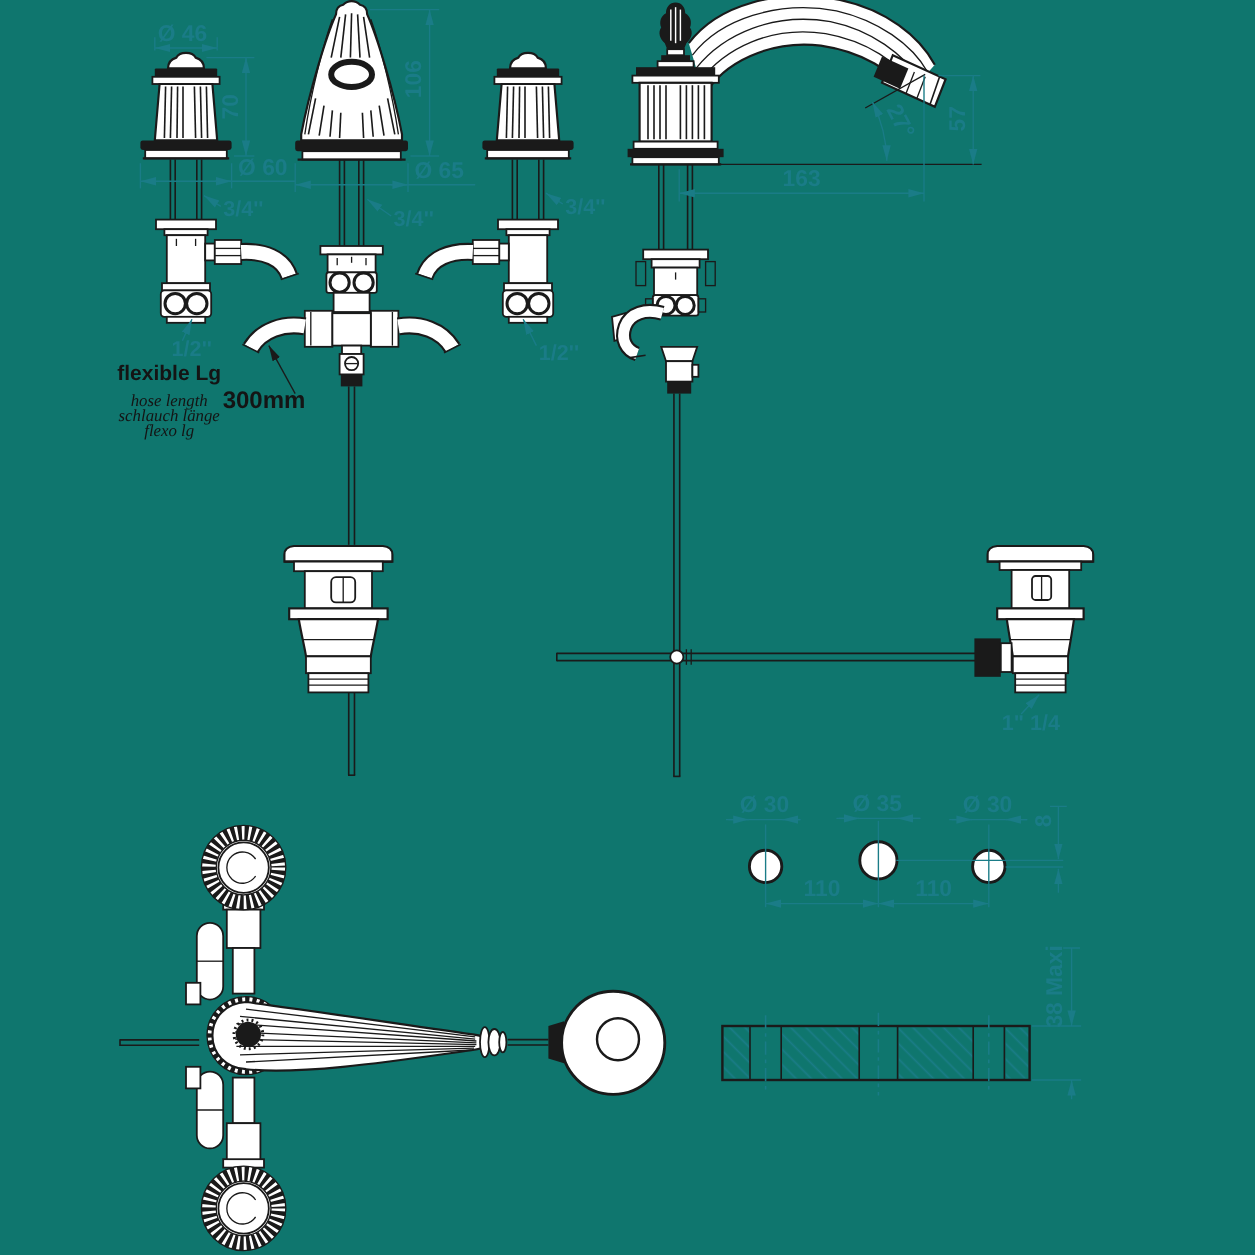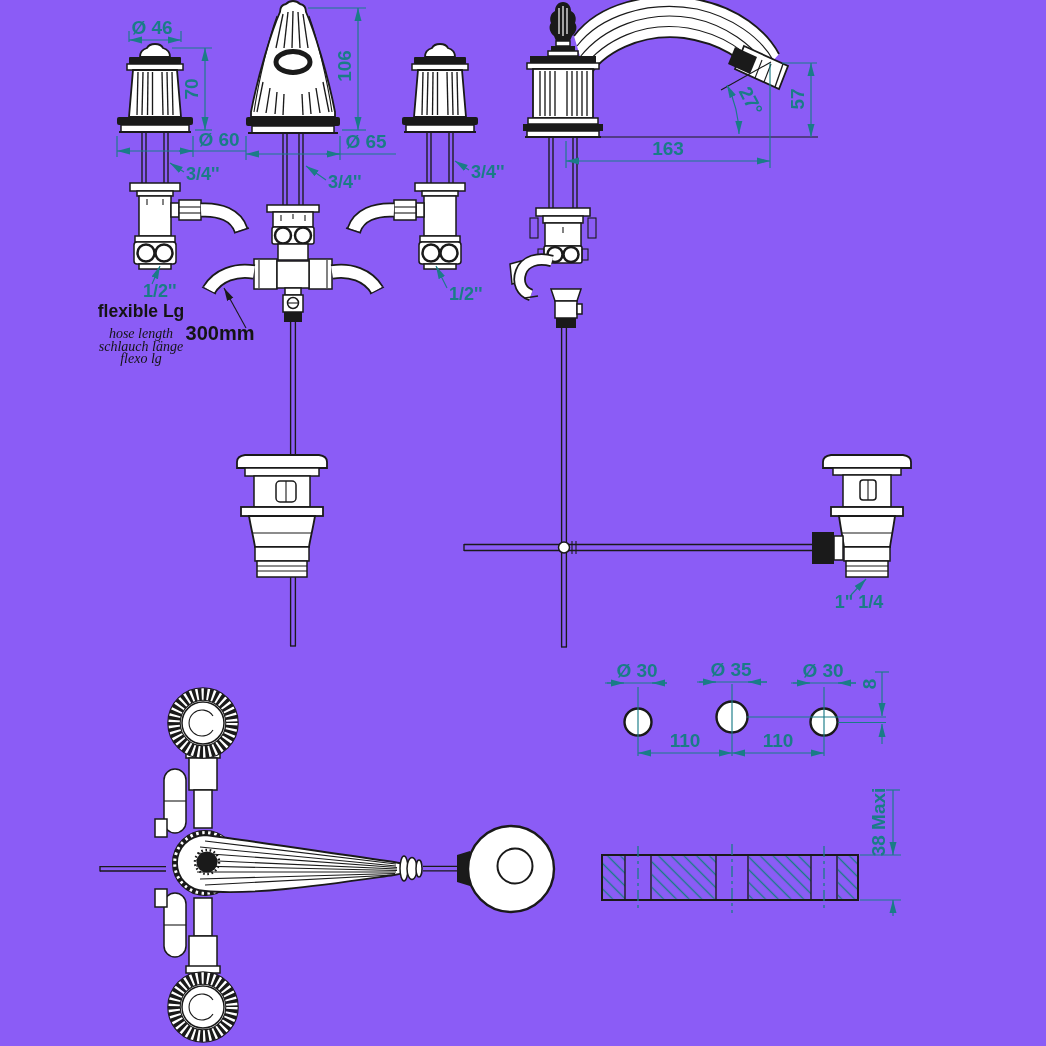--- a/index.html
+++ b/index.html
@@ -1,16 +1,16 @@
 <!DOCTYPE html>
 <html><head>
 <meta charset="utf-8">
 <style>
   html,body{margin:0;padding:0;background:#ffffff;}
-  .canvas{width:1046px;height:1046px;background:#8b5cf6;position:relative;overflow:hidden;}
+  .canvas{width:1046px;height:1046px;background:#0f766e;position:relative;overflow:hidden;}
   svg{display:block;}
   
   .k  {stroke:#1a1a1a;fill:none;stroke-width:1.8;}
   .k1 {stroke:#1a1a1a;fill:none;stroke-width:1.1;}
   .k13{stroke:#1a1a1a;fill:none;stroke-width:1.35;}
   .kf {fill:#ffffff;stroke:#1a1a1a;stroke-width:1.8;}
   .kf1{fill:#ffffff;stroke:#1a1a1a;stroke-width:1.5;}
   .kf2{fill:#ffffff;stroke:#1a1a1a;stroke-width:2.4;}
   .blk{fill:#1a1a1a;stroke:none;}
   .ring{fill:#ffffff;stroke:#1a1a1a;stroke-width:2.5;}

